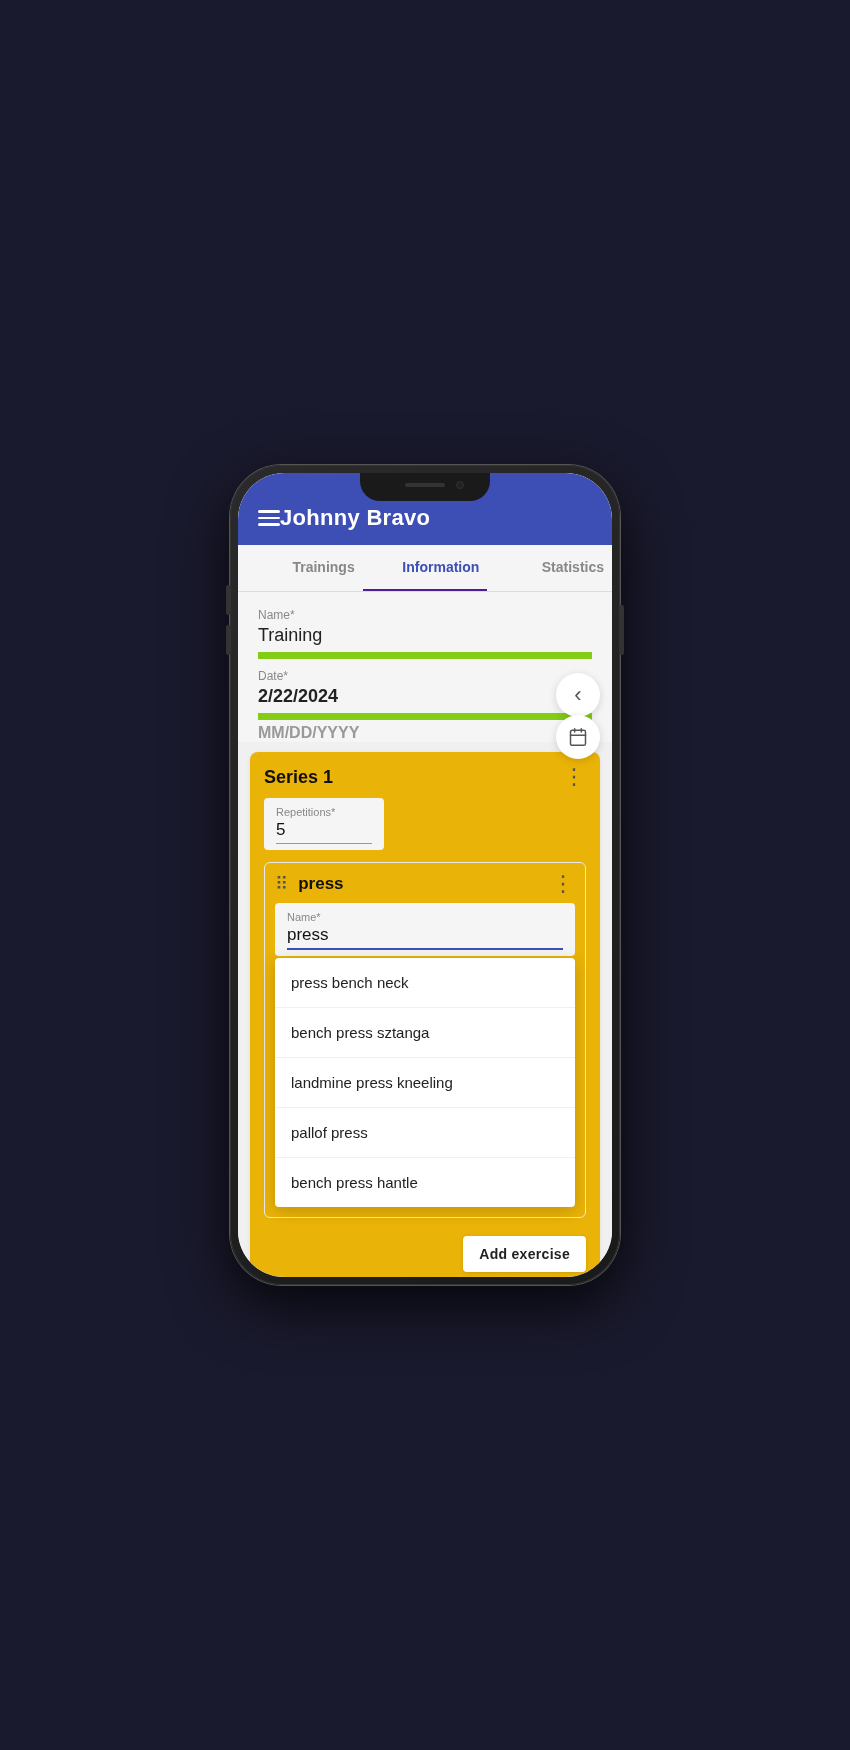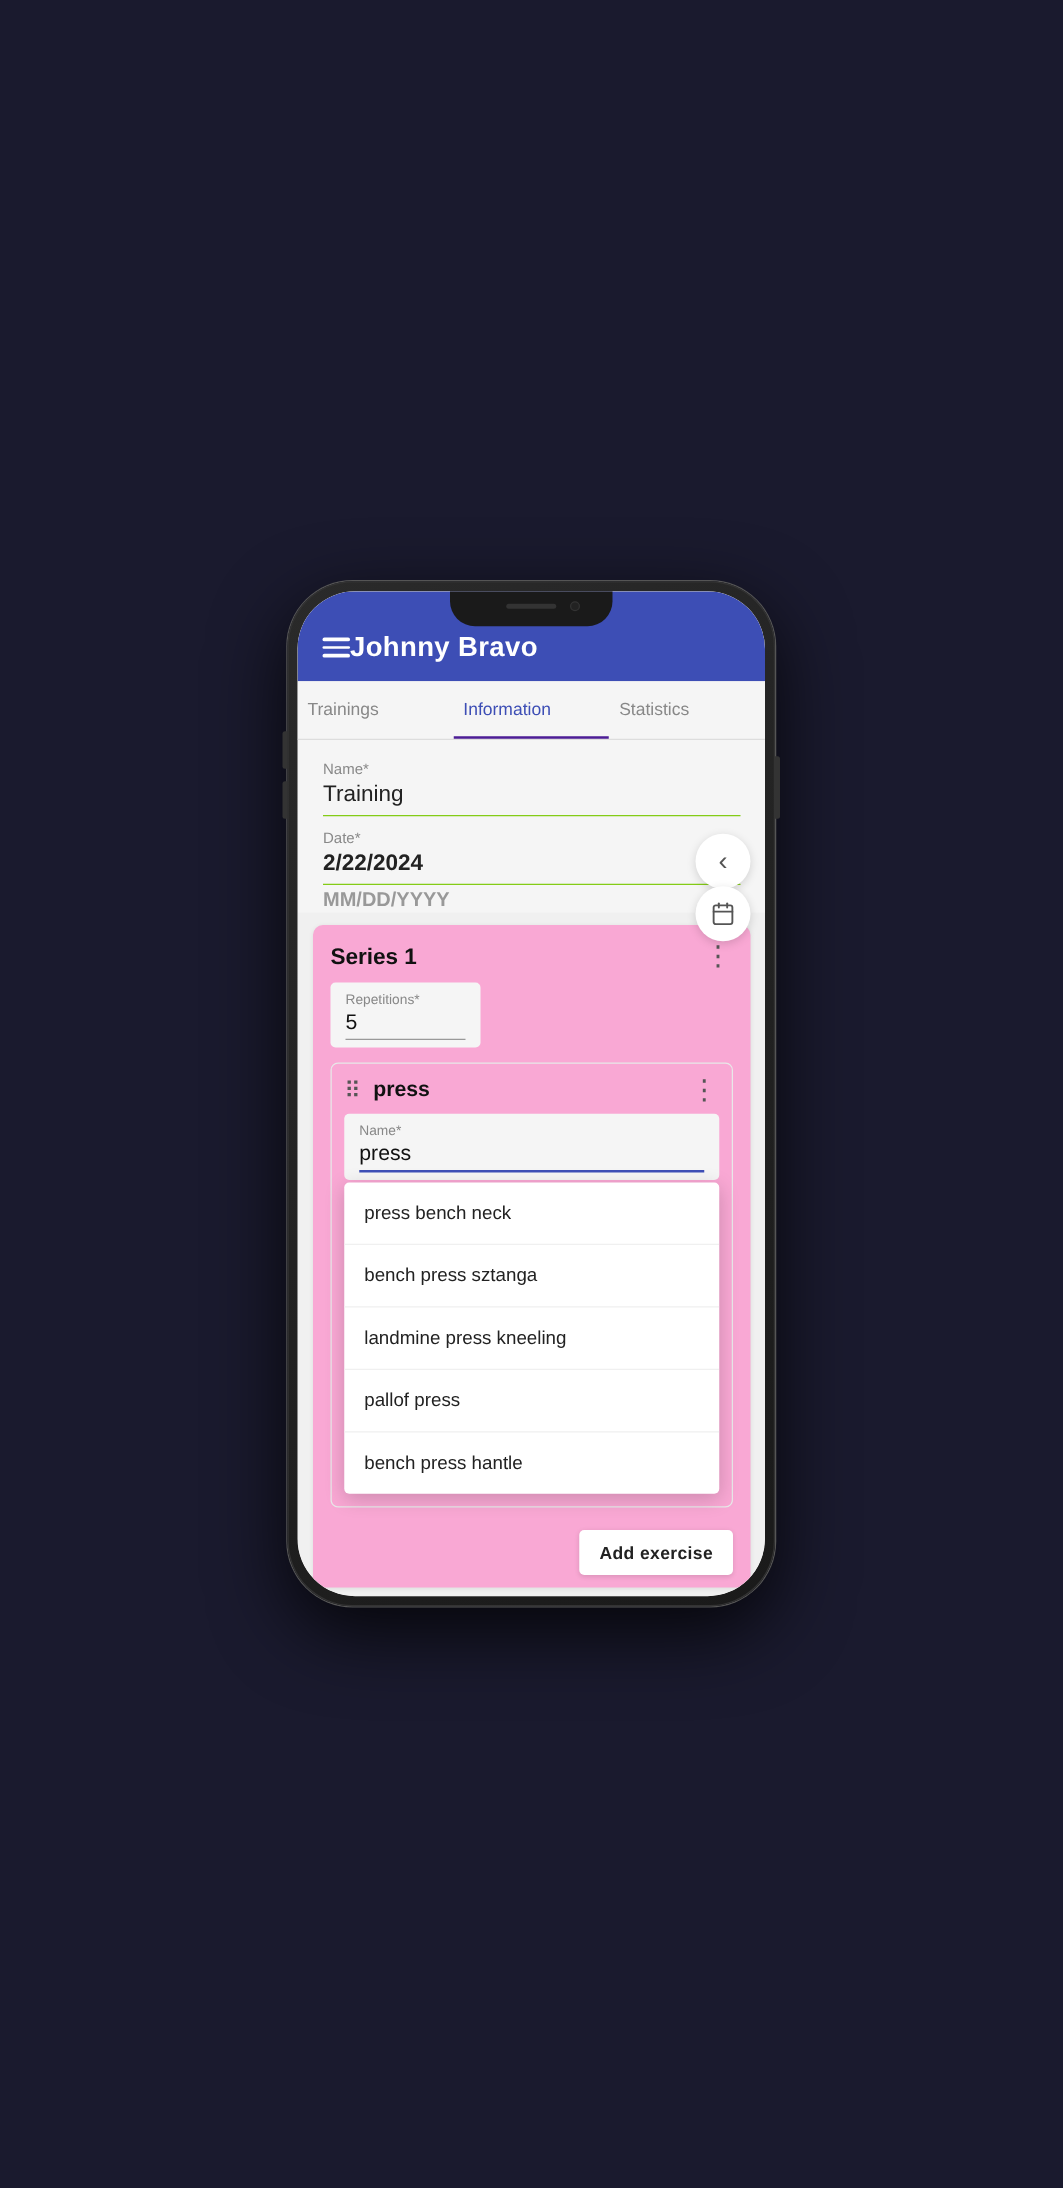--- a/index.html
+++ b/index.html
@@ -144,27 +144,27 @@
     
     .tabs-bar {
       background: #f5f5f5;
       display: flex;
       border-bottom: 1px solid #ddd;
       flex-shrink: 0;
     }
 
     .tab {
       flex: 1;
-      text-align: left;
+      text-align: right;
       padding: 14px 8px;
       font-size: 14px;
       color: #888;
       cursor: pointer;
       border-bottom: 2px solid transparent;
-      font-weight: 400;
+      font-weight: 700;
     }
 
     .tab.active {
       color: #3d4eb5;
       border-bottom: 2px solid #4c1d95;
     }
 
     
     .scroll-content {
       flex: 1;
@@ -187,21 +187,21 @@
     .field-label {
       font-size: 12px;
       color: #888;
       margin-bottom: 3px;
     }
 
     .field-value {
       font-size: 18px;
       color: #222;
       padding-bottom: 6px;
-      border-bottom: 1px solid #84cc16;
+      border-bottom: 7px solid #84cc16;
     }
 
     .field-hint {
       font-size: 16px;
       color: #999;
       margin-top: 4px;
       font-weight: bold;
     }
 
     
@@ -234,21 +234,21 @@
       justify-content: center;
       box-shadow: 0 2px 8px rgba(0,0,0,0.15);
       z-index: 10;
       font-size: 18px;
       color: #555;
       cursor: pointer;
     }
 
     
     .series-card {
-      background: #f9a8d4;
+      background: #eab308;
       margin: 10px 12px;
       border-radius: 8px;
       padding: 14px 14px 0 14px;
       box-shadow: 0 1px 4px rgba(0,0,0,0.08);
     }
 
     .series-header {
       display: flex;
       justify-content: space-between;
       align-items: center;

